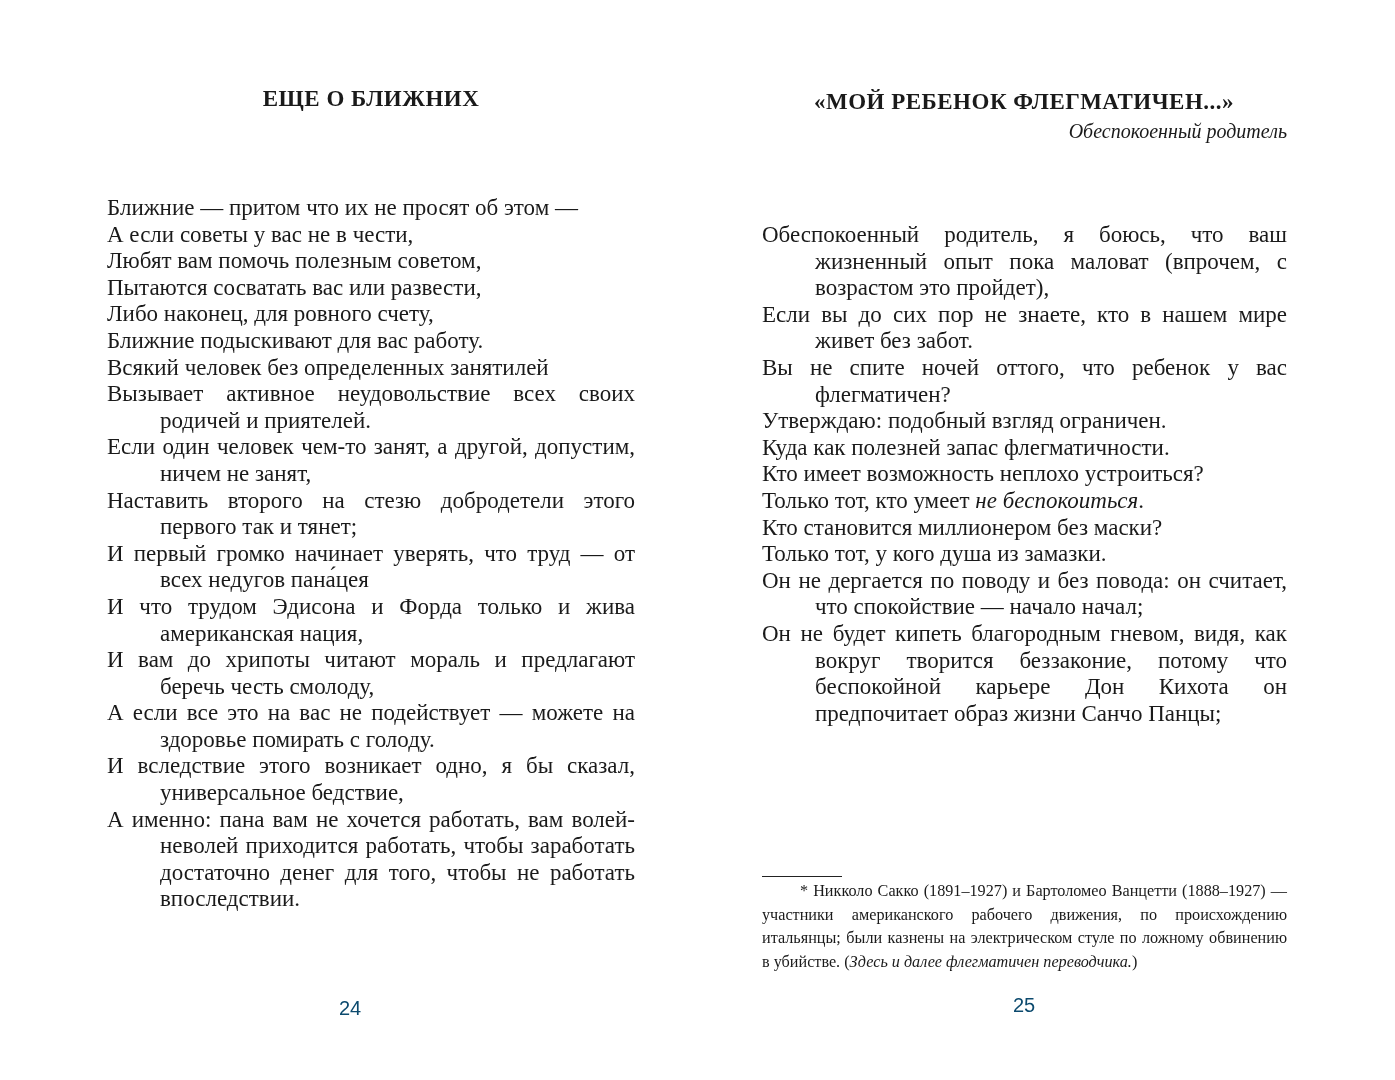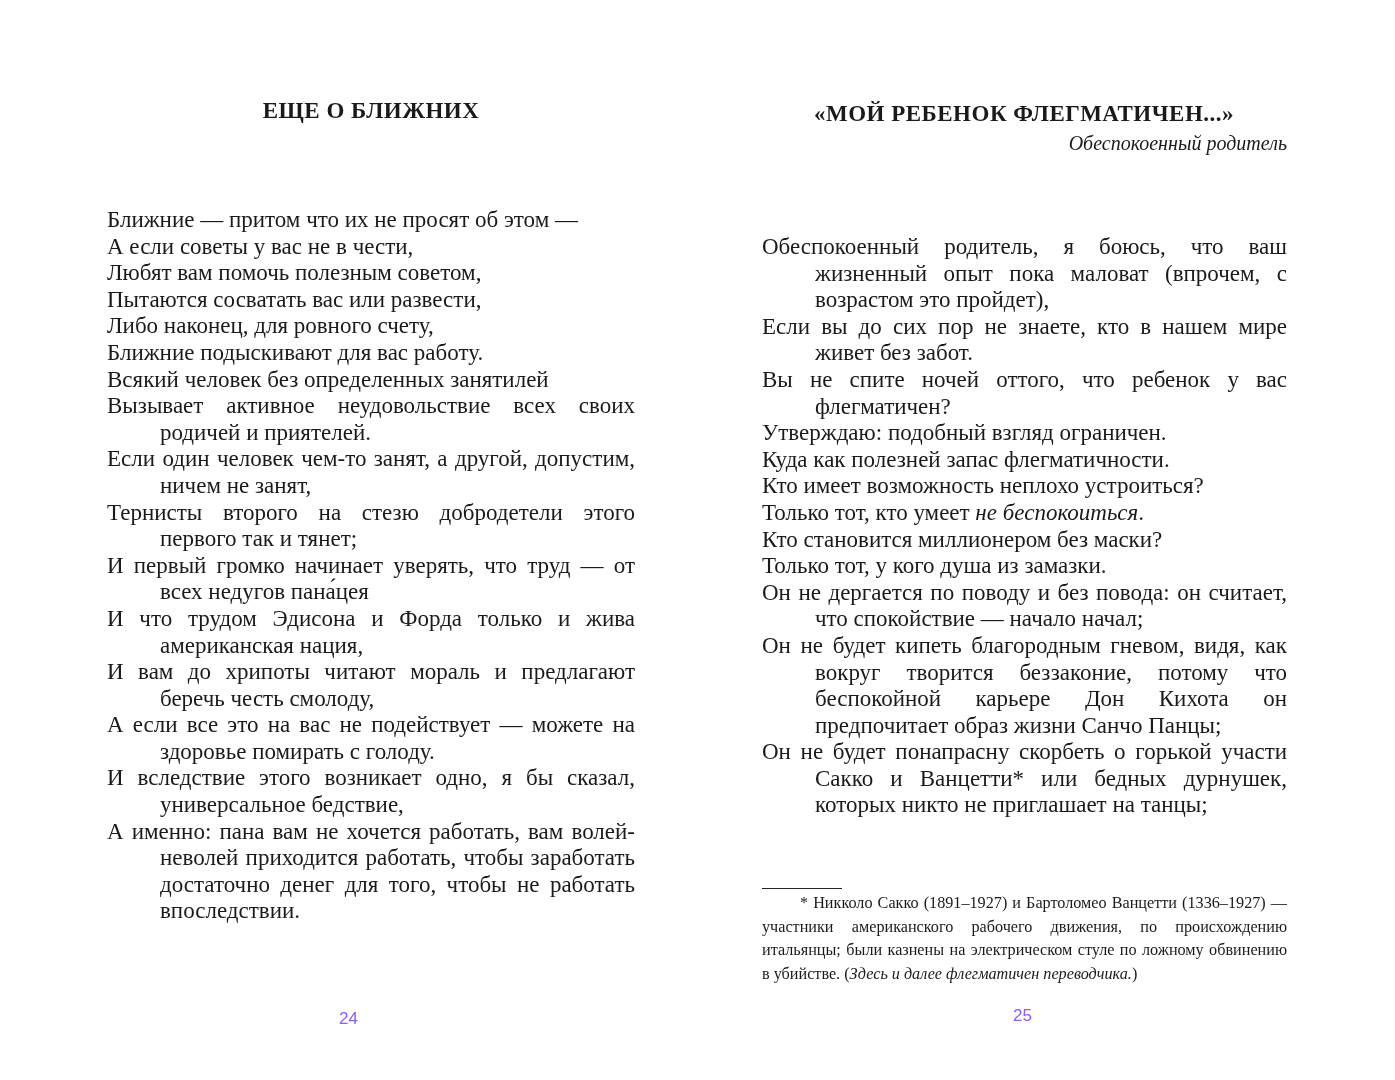--- a/index.html
+++ b/index.html
@@ -1,21 +1,21 @@
 <!DOCTYPE html>
 <html><head>
 <meta charset="utf-8">
 <style>
   html, body { margin: 0; padding: 0; }
   body {
     width: 1395px; height: 1080px; background: #ffffff; color: #1a1a1a;
     font-family: "Liberation Serif", "DejaVu Serif", serif;
     position: relative; overflow: hidden;
   }
-  .page { position: absolute; top: 16px; height: 948px; }
+  .page { position: absolute; top: 4px; height: 948px; }
   .page-left { left: 0; width: 697px; }
   .page-right { left: 697px; width: 698px; }
   .title {
     position: absolute; font-weight: bold; font-size: 23px; letter-spacing: 0.5px;
     text-align: center; white-space: nowrap; margin: 0;
   }
   .page-left .title { left: 107px; width: 528px; top: 82px; }
   .page-right .title { left: 63px; width: 528px; top: 85px; }
   .epigraph {
     position: absolute; right: 108px; top: 116px; font-style: italic; font-size: 20px; margin-left: 36px;
@@ -26,41 +26,41 @@
   .stanza-line { padding-left: 53px; text-indent: -53px; text-align: justify; text-align-last: left; }
   .stanza-line em { font-style: italic; }
   .footnote-rule { position: absolute; left: 65px; top: 872px; width: 80px; border-top: 1.3px solid #222; }
   .footnote {
     position: absolute; left: 65px; top: 876px; width: 525px; font-size: 16.2px; line-height: 23.5px;
     text-align: justify; text-indent: 38px; margin: 0;
   }
   .footnote em { font-style: italic; }
   .page-number {
     position: absolute; top: 993px; font-family: "Liberation Sans", "DejaVu Sans", sans-serif;
-    font-size: 17px; color: #8b5cf6;
+    font-size: 20px; color: #0c4a6e;
   }
   .page-left .page-number { left: 339px; }
   .page-right .page-number { left: 316px; top: 990px; }
 </style>
 </head>
 <body>
 
 <div class="page page-left">
   <h1 class="title">ЕЩЕ О БЛИЖНИХ</h1>
   <ul class="poem">
     <li class="stanza-line">Ближние — притом что их не просят об этом —</li>
     <li class="stanza-line">А если советы у вас не в чести,</li>
     <li class="stanza-line">Любят вам помочь полезным советом,</li>
     <li class="stanza-line">Пытаются сосватать вас или развести,</li>
     <li class="stanza-line">Либо наконец, для ровного счету,</li>
     <li class="stanza-line">Ближние подыскивают для вас работу.</li>
     <li class="stanza-line">Всякий человек без определенных занятилей</li>
     <li class="stanza-line">Вызывает активное неудовольствие всех своих родичей и приятелей.</li>
     <li class="stanza-line">Если один человек чем-то занят, а другой, допустим, ничем не занят,</li>
-    <li class="stanza-line">Тернисты второго на стезю добродетели этого первого так и тянет;</li>
+    <li class="stanza-line">Наставить второго на стезю добродетели этого первого так и тянет;</li>
     <li class="stanza-line">И первый громко начинает уверять, что труд — от всех недугов пана́цея</li>
     <li class="stanza-line">И что трудом Эдисона и Форда только и жива американская нация,</li>
     <li class="stanza-line">И вам до хрипоты читают мораль и предлагают беречь честь смолоду,</li>
     <li class="stanza-line">А если все это на вас не подействует — можете на здоровье помирать с голоду.</li>
     <li class="stanza-line">И вследствие этого возникает одно, я бы сказал, универсальное бедствие,</li>
     <li class="stanza-line">А именно: пана вам не хочется работать, вам волей-неволей приходится работать, чтобы заработать достаточно денег для того, чтобы не работать впоследствии.</li>
   </ul>
   <div class="page-number">24</div>
 </div>
 
@@ -72,18 +72,17 @@
     <li class="stanza-line">Если вы до сих пор не знаете, кто в нашем мире живет без забот.</li>
     <li class="stanza-line">Вы не спите ночей оттого, что ребенок у вас флегматичен?</li>
     <li class="stanza-line">Утверждаю: подобный взгляд ограничен.</li>
     <li class="stanza-line">Куда как полезней запас флегматичности.</li>
     <li class="stanza-line">Кто имеет возможность неплохо устроиться?</li>
     <li class="stanza-line"><span>Только тот, кто умеет </span><em>не беспокоиться</em><span>.</span></li>
     <li class="stanza-line">Кто становится миллионером без маски?</li>
     <li class="stanza-line">Только тот, у кого душа из замазки.</li>
     <li class="stanza-line">Он не дергается по поводу и без повода: он считает, что спокойствие — начало начал;</li>
     <li class="stanza-line">Он не будет кипеть благородным гневом, видя, как вокруг творится беззаконие, потому что беспокойной карьере Дон Кихота он предпочитает образ жизни Санчо Панцы;</li>
-    <li class="stanza-line">Он не будет понапрасну скорбеть о горькой участи Сакко и Ванцетти* или бедных дурнушек, которых никто не приглашает на танцы;</li>
   </ul>
   <div class="footnote-rule"></div>
-  <p class="footnote"><span>* Никколо Сакко (1891–1927) и Бартоломео Ванцетти (1336–1927) — участники американского рабочего движения, по происхождению итальянцы; были казнены на электрическом стуле по ложному обвинению в убийстве. (</span><em>Здесь и далее флегматичен переводчика.</em><span>)</span></p>
+  <p class="footnote"><span>* Никколо Сакко (1891–1927) и Бартоломео Ванцетти (1888–1927) — участники американского рабочего движения, по происхождению итальянцы; были казнены на электрическом стуле по ложному обвинению в убийстве. (</span><em>Здесь и далее флегматичен переводчика.</em><span>)</span></p>
   <div class="page-number">25</div>
 </div>
 
 </body></html>

